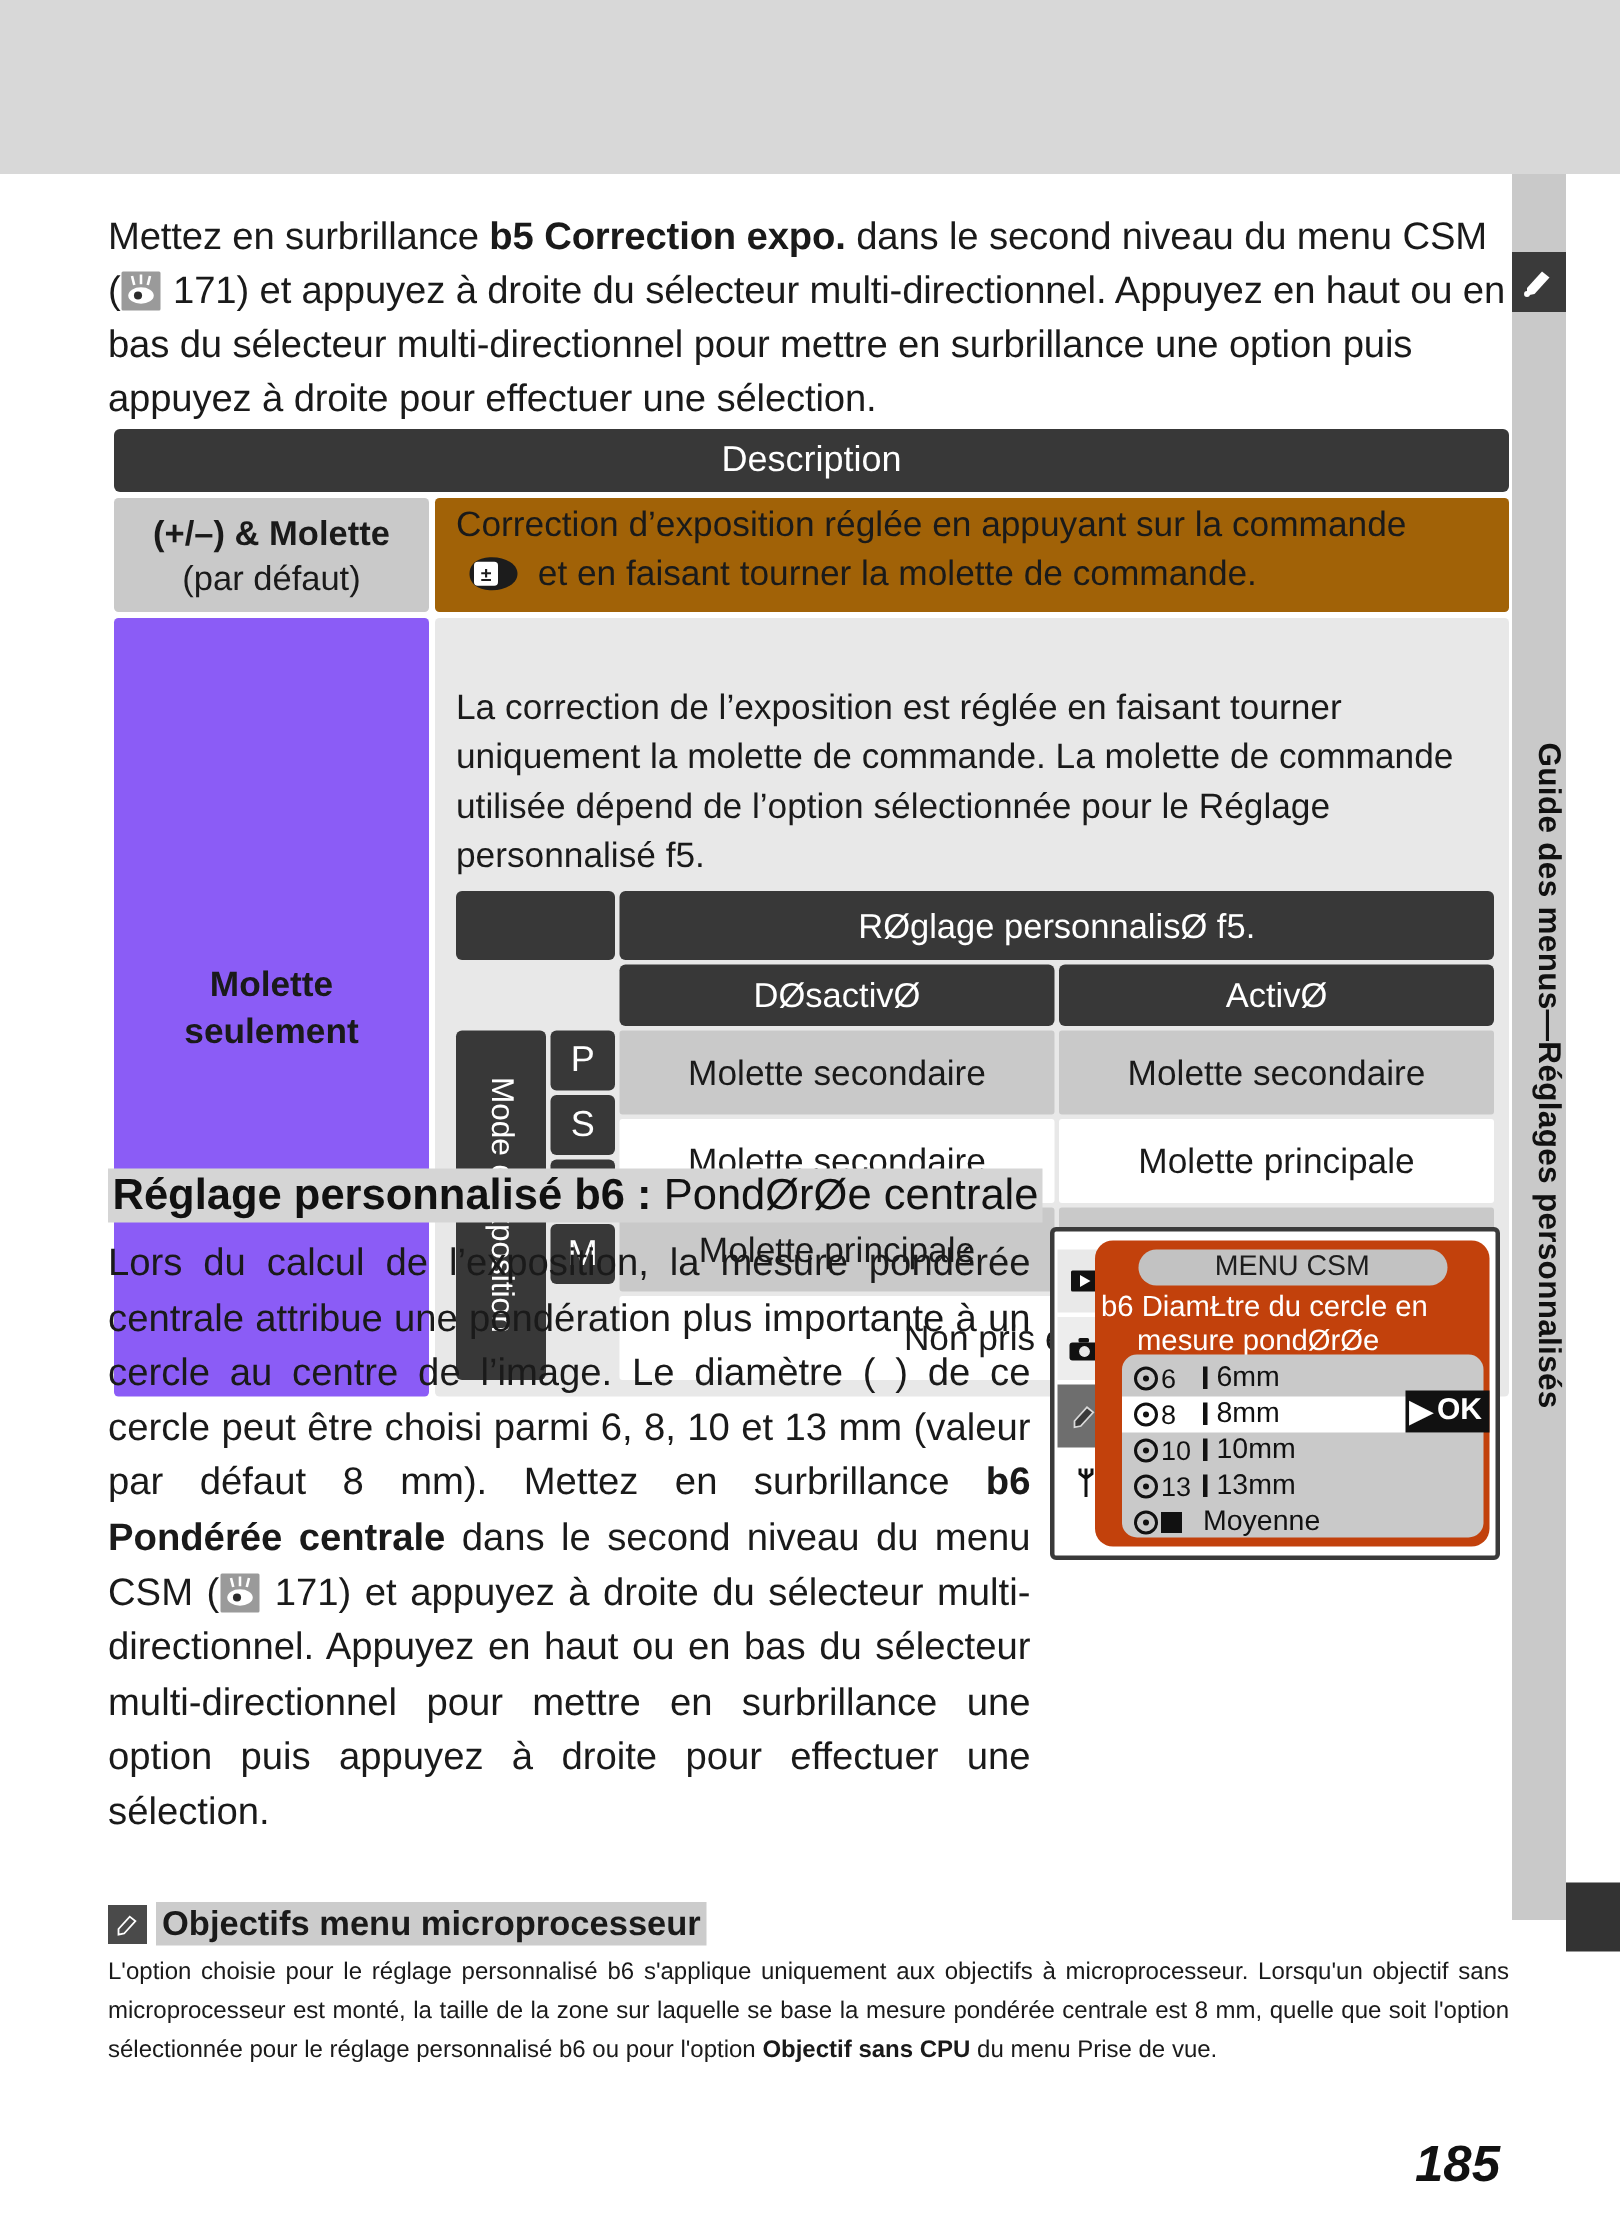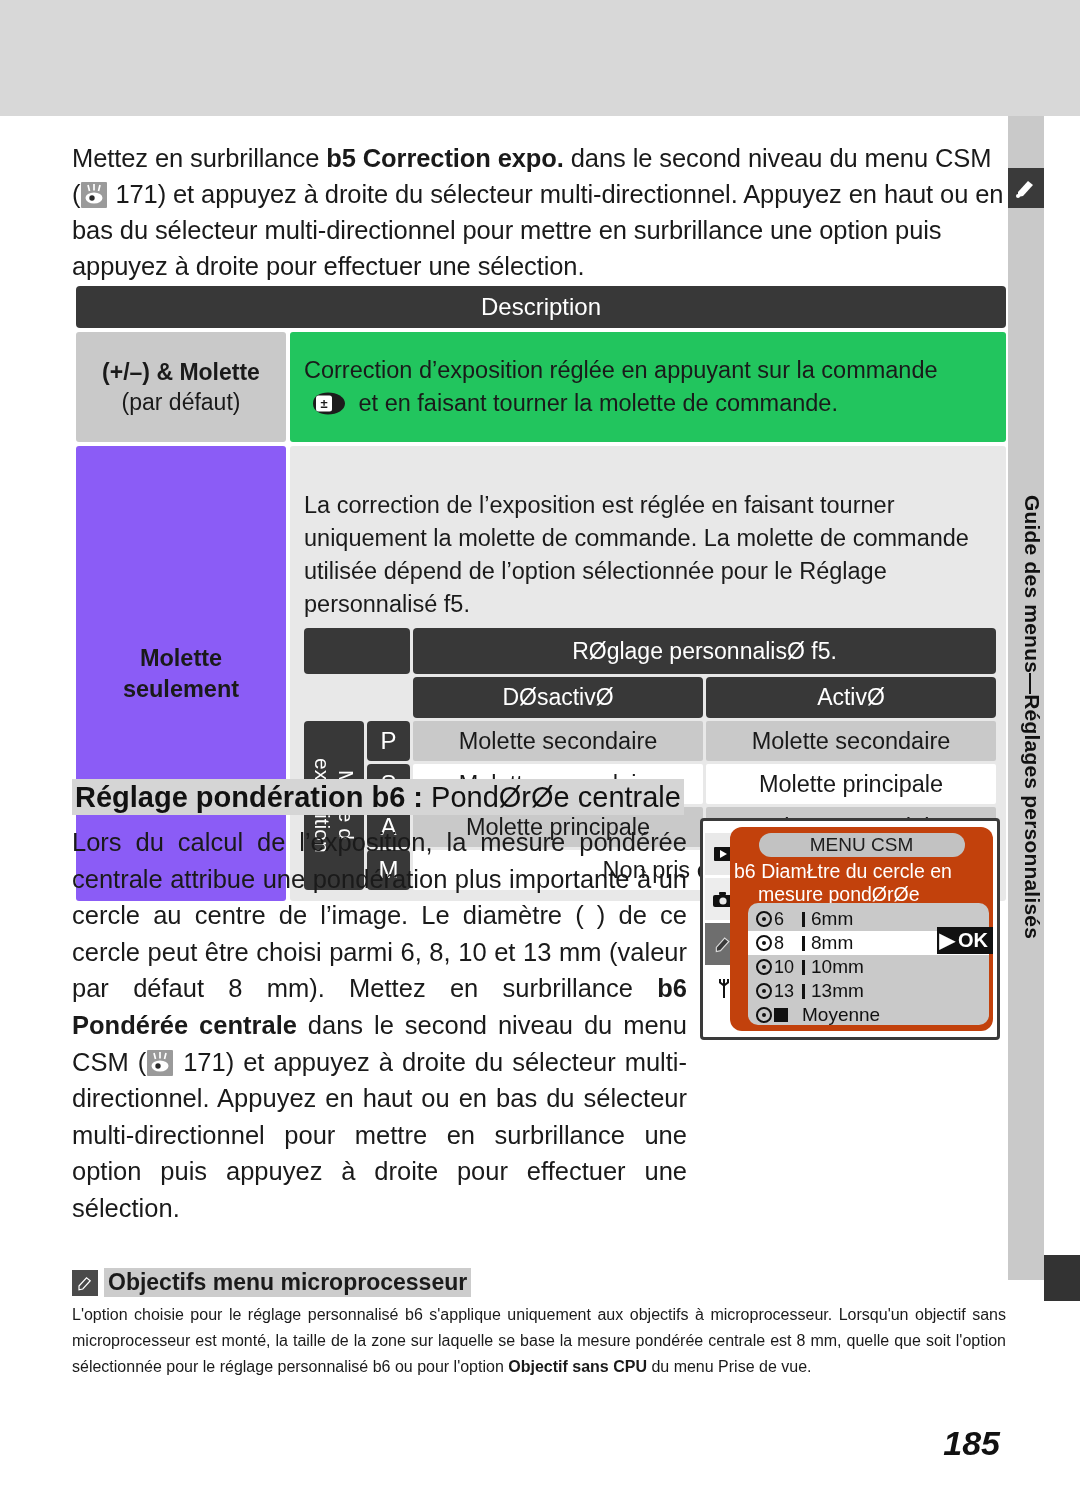--- a/index.html
+++ b/index.html
@@ -65,22 +65,22 @@
   .col-opt { width: 210px; flex: none; }
   .col-desc { flex: 1; }
 
   .cell-opt-1 {
     width: 210px; flex: none; background: #c9c9c9; border-radius: 3px;
     display: flex; flex-direction: column; align-items: center;
     justify-content: center; padding: 8px 4px; font-size: 23px; line-height: 30px;
   }
   .cell-opt-1 .l1 { font-weight: bold; }
   .cell-desc-1 {
-    flex: 1; background: #22c55e; border-radius: 3px;
-    padding: 22px 14px; font-size: 23.5px; line-height: 33px;
+    flex: 1; background: #a16207; border-radius: 3px;
+    padding: 1px 14px; font-size: 23.5px; line-height: 33px;
   }
 
   .cell-opt-2 {
     width: 210px; flex: none; background: #8b5cf6; border-radius: 3px;
     display: flex; align-items: center; justify-content: center;
     font-size: 23.5px; font-weight: bold; line-height: 31px; text-align: center;
     padding: 6px;
   }
   .cell-desc-2 {
     flex: 1; background: #e8e8e8; border-radius: 3px; padding: 8px 10px 8px 14px;
@@ -119,21 +119,21 @@
   }
   .mode-letters { width: 43px; flex: none; }
   .mode-letter {
     background: #383838; color: #fff; border-radius: 4px;
     height: 40px; margin-bottom: 3px;
     display: flex; align-items: center; justify-content: center;
     font-size: 24px;
   }
   .mode-letter:last-child { margin-bottom: 0; }
   .val-rows { flex: 1; }
-  .val-row { display: flex; gap: 3px; height: 40px; margin-bottom: 3px; }
+  .val-row { display: flex; gap: 3px; height: 56px; margin-bottom: 3px; }
   .val-row:last-child { margin-bottom: 0; }
   .val {
     flex: 1; display: flex; align-items: center; justify-content: center;
     font-size: 23.5px; border-radius: 2px;
   }
   .val.shade { background: #c9c9c9; }
   .val.plain { background: #ffffff; }
   .val.full { flex: 1; }
 
   
@@ -331,21 +331,21 @@
               <div class="val plain full">Non pris en compte</div>
             </div>
           </div>
         </div>
       </div>
     </div>
   </div>
 </div>
 
 <div id="b6-head">
-  <span class="hl"><span class="bold">Réglage pondération b6 :</span><span> PondØrØe centrale</span></span>
+  <span class="hl"><span class="bold">Réglage personnalisé b6 :</span><span> PondØrØe centrale</span></span>
 </div>
 
 <div id="b6-body">
   <span>Lors du calcul de l’exposition, la mesure pondérée centrale attribue une pondération plus importante à un cercle au centre de l’image. Le diamètre ( ) de ce cercle peut être choisi parmi 6, 8, 10 et 13 mm (valeur par défaut 8 mm). Mettez en surbrillance </span><b>b6 Pondérée centrale</b><span> dans le second niveau du menu CSM (</span><span class="ref-icon"><svg width="26" height="26" viewBox="0 0 26 26">
         <g stroke="#ffffff" stroke-width="1.7">
           <line x1="7" y1="3" x2="8.5" y2="9"></line>
           <line x1="13" y1="2" x2="13" y2="8.5"></line>
           <line x1="19" y1="3" x2="17.5" y2="9"></line>
         </g>
         <ellipse cx="13" cy="16" rx="8.5" ry="5.5" fill="#ffffff"></ellipse>

